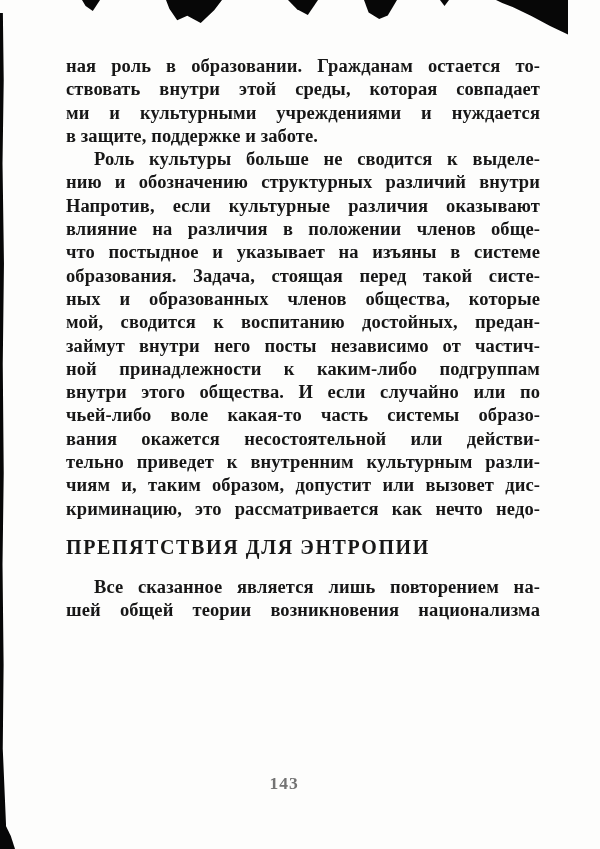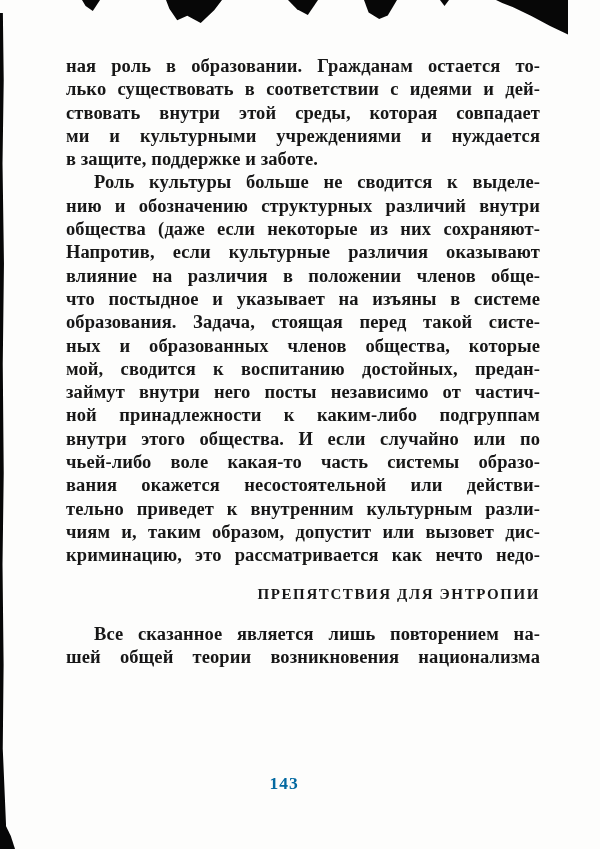--- a/index.html
+++ b/index.html
@@ -37,37 +37,37 @@
     overflow: hidden;
     height: 23.3px;
   }
   .line.endline {
     text-align-last: left;
   }
   .indent .line:first-child {
     text-indent: 28px;
   }
   .heading {
-    font-size: 15px;
+    font-size: 20px;
     font-weight: 700;
     letter-spacing: 1.6px;
-    text-align: right;
+    text-align: left;
     margin: 15px 0 17px 0;
     line-height: 23px;
   }
   .page-number {
     position: absolute;
     top: 773px;
     left: 0;
     width: 100%;
     text-align: center;
     font-size: 17.5px;
     font-weight: 700;
     letter-spacing: 1px;
-    color: #0369a1;
+    color: #737373;
   }
 
   
   .art {
     position: absolute;
     background: #070707;
   }
   .art-top-1 { left: 82px;  top: 0; width: 18px;  height: 11px;
     clip-path: polygon(0 0, 100% 0, 60% 100%, 20% 55%); }
   .art-top-2 { left: 166px; top: 0; width: 56px;  height: 23px;
@@ -98,30 +98,28 @@
   <div class="art art-top-4"></div>
   <div class="art art-top-5"></div>
   <div class="art art-corner-tr"></div>
   <div class="art art-right"></div>
   <div class="art art-left"></div>
   <div class="art art-corner-bl"></div>
 
   <div class="text-block">
     <div class="para">
         <div class="line">ная роль в образовании. Гражданам остается то-</div>
-        <div class="line">лько существовать в соответствии с идеями и дей-</div>
         <div class="line">ствовать внутри этой среды, которая совпадает</div>
         <div class="line">ми и культурными учреждениями и нуждается</div>
         <div class="line endline">в защите, поддержке и заботе.</div>
       </div>
 
     <div class="para indent">
         <div class="line">Роль культуры больше не сводится к выделе-</div>
         <div class="line">нию и обозначению структурных различий внутри</div>
-        <div class="line">общества (даже если некоторые из них сохраняют-</div>
         <div class="line">Напротив, если культурные различия оказывают</div>
         <div class="line">влияние на различия в положении членов обще-</div>
         <div class="line">что постыдное и указывает на изъяны в системе</div>
         <div class="line">образования. Задача, стоящая перед такой систе-</div>
         <div class="line">ных и образованных членов общества, которые</div>
         <div class="line">мой, сводится к воспитанию достойных, предан-</div>
         <div class="line">займут внутри него посты независимо от частич-</div>
         <div class="line">ной принадлежности к каким-либо подгруппам</div>
         <div class="line">внутри этого общества. И если случайно или по</div>
         <div class="line">чьей-либо воле какая-то часть системы образо-</div>

